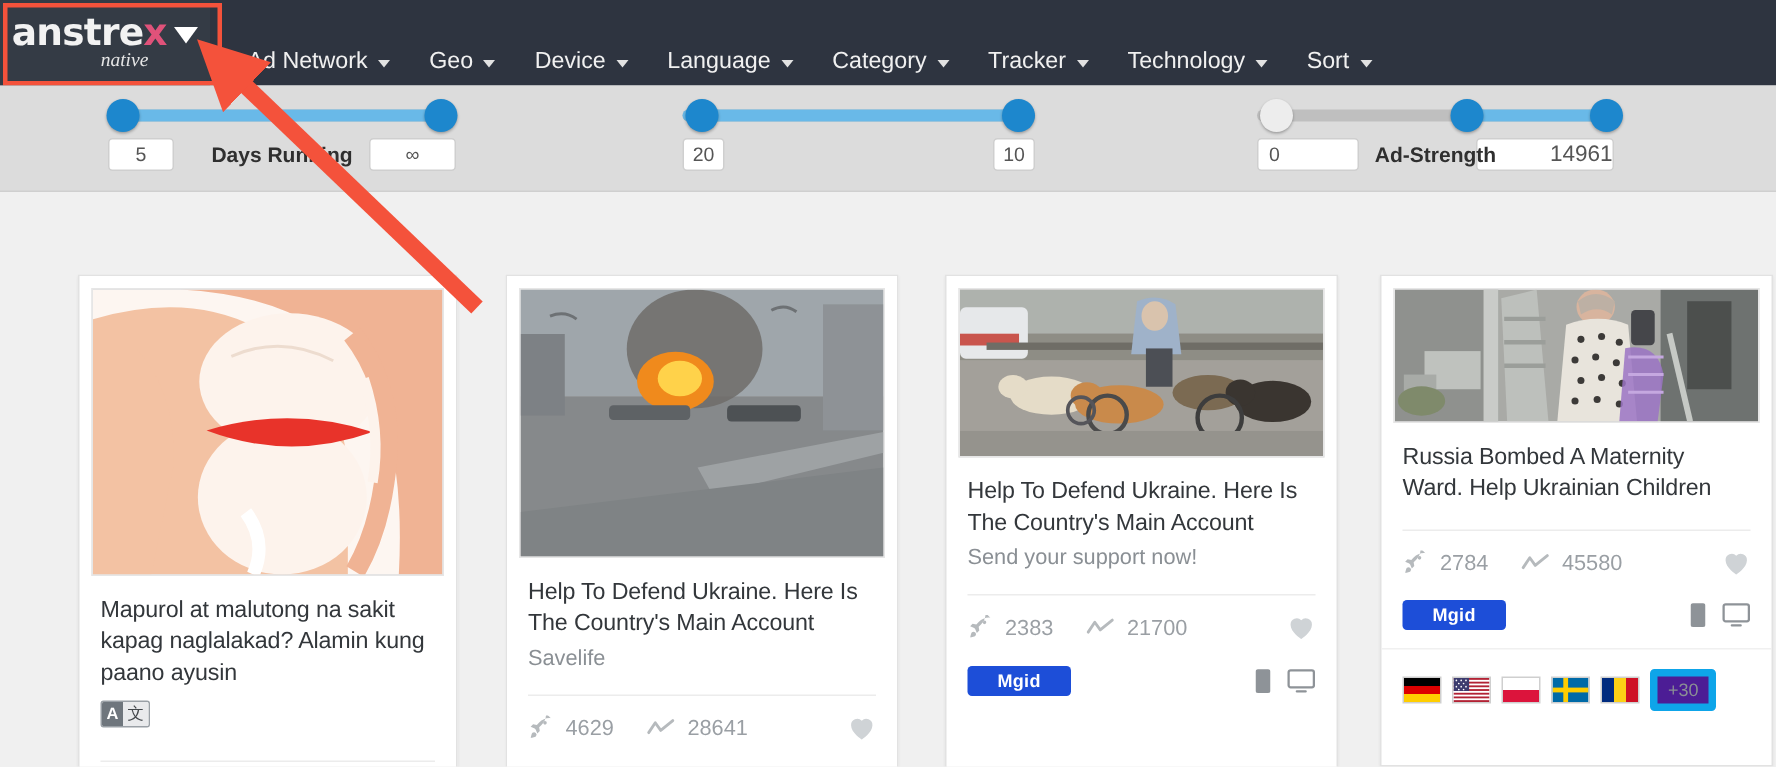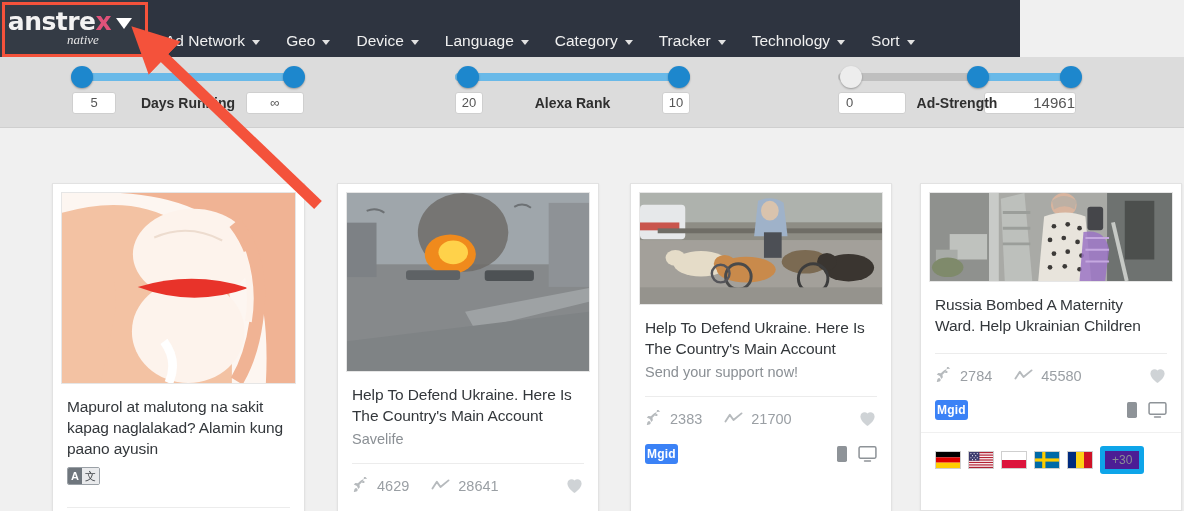--- a/index.html
+++ b/index.html
@@ -6,21 +6,21 @@
   html, body {
     width: 1184px; height: 511px;
     overflow: hidden;
     font-family: "Liberation Sans", sans-serif;
     background: #f0f0f0;
   }
   #app { position: relative; width: 1184px; height: 511px; overflow: hidden; }
 
   
   .navbar {
-    position: absolute; top: 0; left: 0; width: 1020px; height: 57px;
+    position: absolute; top: 0; left: 0; width: 1184px; height: 57px;
     background: #2e3440;
     display: flex; align-items: center;
   }
   .logo-box {
     width: 140px; height: 57px;
     display: flex; flex-direction: column;
     align-items: center; justify-content: center;
     position: relative;
     background: #343b45;
     flex: 0 0 auto;
@@ -155,23 +155,23 @@
   .stat { display: flex; align-items: center; gap: 8px; color: #9a9fa4; font-size: 14.5px; }
   .heart {
     position: absolute; right: 14px; top: 12px;
     width: 19px; height: 18px; color: #cfd3d6;
   }
   .card-footer {
     display: flex; align-items: center; justify-content: space-between;
     padding: 13px 14px 0 14px; position: relative;
   }
   .mgid-badge {
-    background: #3b82f6; color: #ffffff;
+    background: #1d4ed8; color: #ffffff;
     font-size: 12px; font-weight: 600;
-    padding: 3px 2px; border-radius: 3px; letter-spacing: .2px;
+    padding: 3px 20px; border-radius: 3px; letter-spacing: .2px;
   }
   .device-icons { display: flex; align-items: center; gap: 11px; color: #8e9398; }
   .flags-row {
     display: flex; align-items: center; gap: 7px;
     padding: 13px 14px 12px 14px; border-top: 1px solid #f0f0f0; margin-top: 12px;
   }
   .flag {
     width: 26px; height: 18px; border: 1px solid #cfcfcf;
     display: block; overflow: hidden; flex: 0 0 auto;
   }
@@ -260,21 +260,20 @@
 
     <div class="slider-group" style="left:455px; width:235px;">
       <div class="slider-track-wrap">
         <div class="slider-rail"></div>
         <div class="slider-fill" style="left:0; right:0;"></div>
         <div class="handle" style="left:13px;"></div>
         <div class="handle" style="left:224px;"></div>
       </div>
       <div class="slider-labels">
         <div class="slider-input" style="width:28px;">20</div>
-        <div class="slider-caption">Alexa Rank</div>
         <div class="slider-input" style="width:28px;">10</div>
       </div>
     </div>
 
     <div class="slider-group" style="left:838px; width:238px;">
       <div class="slider-track-wrap">
         <div class="slider-rail"></div>
         <div class="slider-fill" style="left:138px; right:8px;"></div>
         <div class="handle ghost" style="left:13px;"></div>
         <div class="handle" style="left:140px;"></div>

